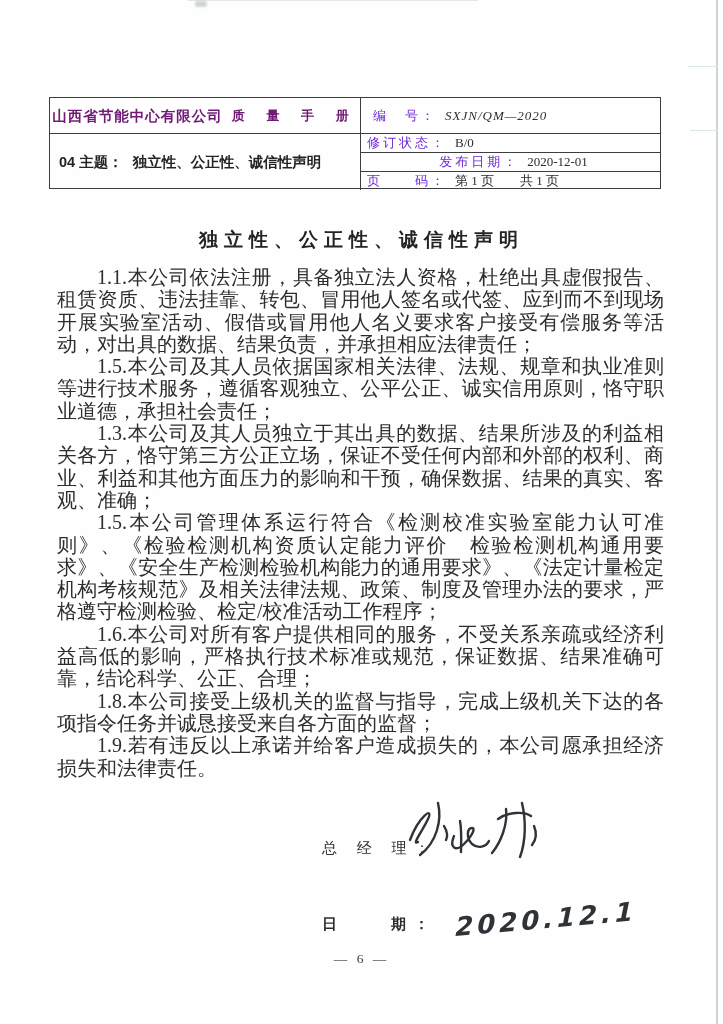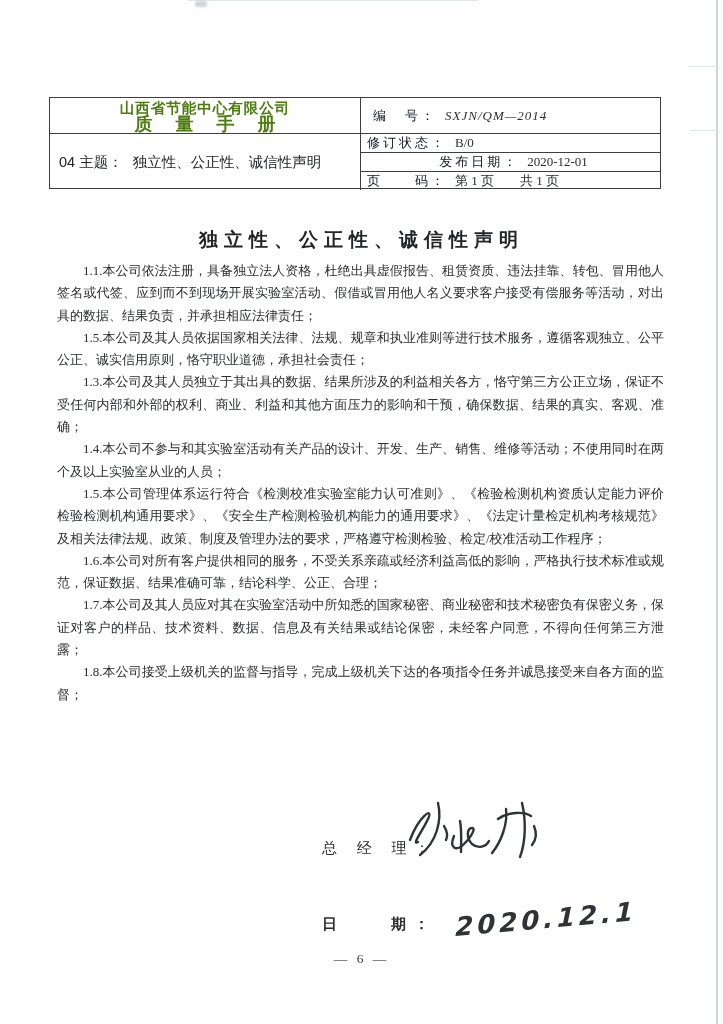--- a/index.html
+++ b/index.html
@@ -27,54 +27,54 @@
     grid-template-columns:311px 1fr;
     grid-template-rows:36px 19px 19px 18px;
     border:1.6px solid #3c3e40;
     box-sizing:border-box;
     font-size:13px;
   }
   .header-table .cell{box-sizing:border-box;display:flex;align-items:center;}
   .cell-company{
     grid-column:1;grid-row:1;
     border-right:1.2px solid #3c3e40;border-bottom:1.2px solid #3c3e40;
-    flex-direction:column;justify-content:center;
+    flex-direction:row;justify-content:center;
     font-family:"Liberation Sans","DejaVu Sans",sans-serif;
-    font-weight:bold;color:#4d7c0f;
+    font-weight:bold;color:#701a75;
   }
   .company-name{font-size:14.5px;line-height:16px;letter-spacing:1px;}
-  .manual-title{font-size:18px;line-height:16px;letter-spacing:9px;text-indent:9px;}
+  .manual-title{font-size:13px;line-height:16px;letter-spacing:9px;text-indent:9px;}
   .cell-subject{
     grid-column:1;grid-row:2/5;
     border-right:1.2px solid #3c3e40;
     padding-left:9px;
     font-family:"Liberation Sans","DejaVu Sans",sans-serif;
-    font-weight:normal;font-size:14.5px;color:#222426;
+    font-weight:bold;font-size:14.5px;color:#222426;
   }
   .subject-label{margin-right:10px;}
   .cell-docno{grid-column:2;grid-row:1;border-bottom:1.2px solid #3c3e40;padding-left:12px;}
   .cell-rev{grid-column:2;grid-row:2;border-bottom:1.2px solid #3c3e40;padding-left:6px;}
   .cell-issue{grid-column:2;grid-row:3;border-bottom:1.2px solid #3c3e40;padding-left:6px;justify-content:center;}
   .cell-pageno{grid-column:2;grid-row:4;padding-left:6px;}
-  .hlabel{letter-spacing:3px;color:#0f172a;}
+  .hlabel{letter-spacing:3px;color:#6d28d9;}
   .hvalue{margin-left:8px;color:#2b2d2f;}
   .docno-value{font-style:italic;font-family:"Liberation Serif","DejaVu Serif",serif;letter-spacing:1px;}
 
   
   .doc-title{
     position:absolute;left:0;top:227px;width:723px;
     text-align:center;
     font-family:"Liberation Sans","DejaVu Sans",sans-serif;
     font-weight:bold;font-size:19px;letter-spacing:6px;color:#222426;
   }
 
   
   .doc-body{
-    position:absolute;left:57px;top:260px;width:607px;
-    font-size:13px;line-height:22.3px;
+    position:absolute;left:57px;top:266px;width:607px;
+    font-size:20px;line-height:22.3px;
     text-align:justify;color:#2b2d2f;
   }
   .doc-body p{margin:0;text-indent:2em;}
 
   
   .sig-block{position:absolute;left:322px;top:800px;width:320px;color:#2b2d2f;}
   .sig-row{position:relative;height:58px;display:flex;align-items:flex-end;}
   .sig-label{font-size:15px;letter-spacing:8px;white-space:nowrap;}
   .sig-svg{position:absolute;left:72px;top:-2px;}
   .sig-name-hidden{position:absolute;left:80px;top:10px;opacity:0;pointer-events:none;}
@@ -104,21 +104,21 @@
   <div class="scan-topline"></div>
   <div class="scan-smudge"></div>
 
   <div class="header-table">
     <div class="cell cell-company">
       <div class="company-name">山西省节能中心有限公司</div>
       <div class="manual-title">质 量 手 册</div>
     </div>
     <div class="cell cell-docno">
       <span class="hlabel">编　号：</span>
-      <span class="hvalue docno-value">SXJN/QM—2014</span>
+      <span class="hvalue docno-value">SXJN/QM—2020</span>
     </div>
     <div class="cell cell-subject">
       <span class="subject-label">04 主题：</span>
       <span>独立性、公正性、诚信性声明</span>
     </div>
     <div class="cell cell-rev">
       <span class="hlabel">修订状态：</span>
       <span class="hvalue">B/0</span>
     </div>
     <div class="cell cell-issue">
@@ -130,25 +130,24 @@
       <span class="hvalue">第 1 页　　共 1 页</span>
     </div>
   </div>
 
   <div class="doc-title">独立性、公正性、诚信性声明</div>
 
   <div class="doc-body">
     <p>1.1.本公司依法注册，具备独立法人资格，杜绝出具虚假报告、租赁资质、违法挂靠、转包、冒用他人签名或代签、应到而不到现场开展实验室活动、假借或冒用他人名义要求客户接受有偿服务等活动，对出具的数据、结果负责，并承担相应法律责任；</p>
     <p>1.5.本公司及其人员依据国家相关法律、法规、规章和执业准则等进行技术服务，遵循客观独立、公平公正、诚实信用原则，恪守职业道德，承担社会责任；</p>
     <p>1.3.本公司及其人员独立于其出具的数据、结果所涉及的利益相关各方，恪守第三方公正立场，保证不受任何内部和外部的权利、商业、利益和其他方面压力的影响和干预，确保数据、结果的真实、客观、准确；</p>
-    <p>1.4.本公司不参与和其实验室活动有关产品的设计、开发、生产、销售、维修等活动；不使用同时在两个及以上实验室从业的人员；</p>
     <p>1.5.本公司管理体系运行符合《检测校准实验室能力认可准则》、《检验检测机构资质认定能力评价　检验检测机构通用要求》、《安全生产检测检验机构能力的通用要求》、《法定计量检定机构考核规范》及相关法律法规、政策、制度及管理办法的要求，严格遵守检测检验、检定/校准活动工作程序；</p>
     <p>1.6.本公司对所有客户提供相同的服务，不受关系亲疏或经济利益高低的影响，严格执行技术标准或规范，保证数据、结果准确可靠，结论科学、公正、合理；</p>
-    <p>1.7.本公司及其人员应对其在实验室活动中所知悉的国家秘密、商业秘密和技术秘密负有保密义务，保证对客户的样品、技术资料、数据、信息及有关结果或结论保密，未经客户同意，不得向任何第三方泄露；</p>
     <p>1.8.本公司接受上级机关的监督与指导，完成上级机关下达的各项指令任务并诚恳接受来自各方面的监督；</p>
+    <p>1.9.若有违反以上承诺并给客户造成损失的，本公司愿承担经济损失和法律责任。</p>
   </div>
 
   <div class="sig-block">
     <div class="sig-row">
       <span class="sig-label">总 经 理：</span>
       <span class="sig-name-hidden">刘出利</span>
       <svg class="sig-svg" width="160" height="62" viewBox="0 0 160 62" fill="none" stroke="#2f3338" stroke-width="2.4" stroke-linecap="round" stroke-linejoin="round">
         <path d="M16,42 C25,18 40,8 34,21 C29,32 17,48 24,44"></path>
         <path d="M44,5 C48,22 43,44 26,57"></path>
         <path d="M50,28 C53,33 54,38 52,42"></path>

